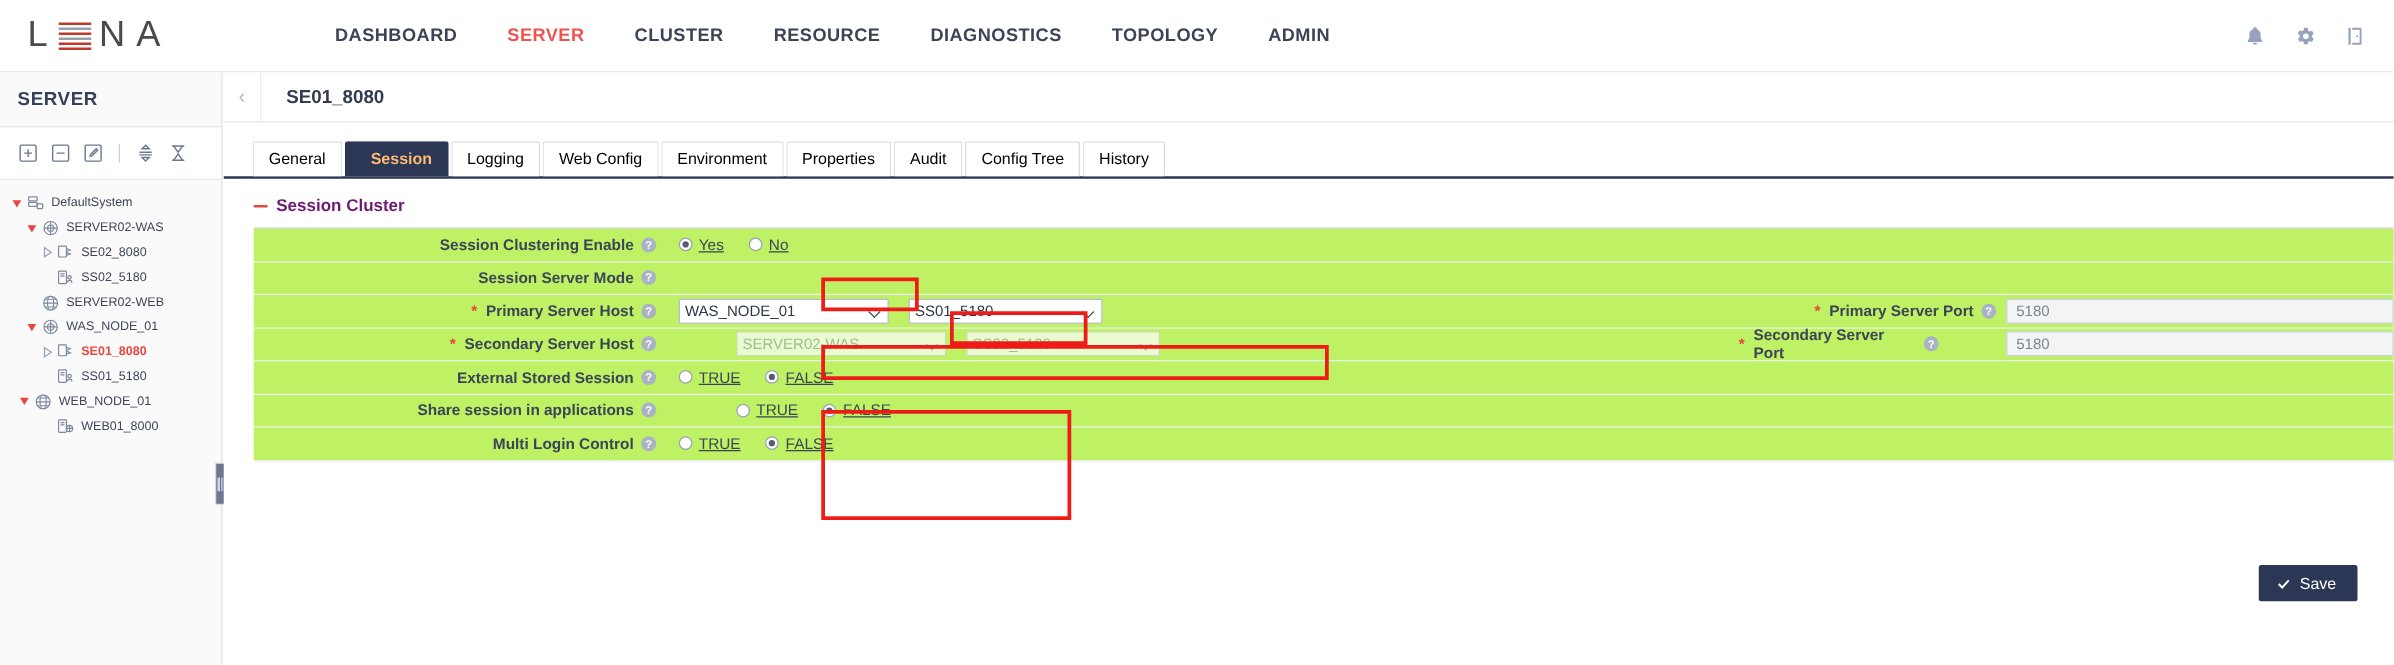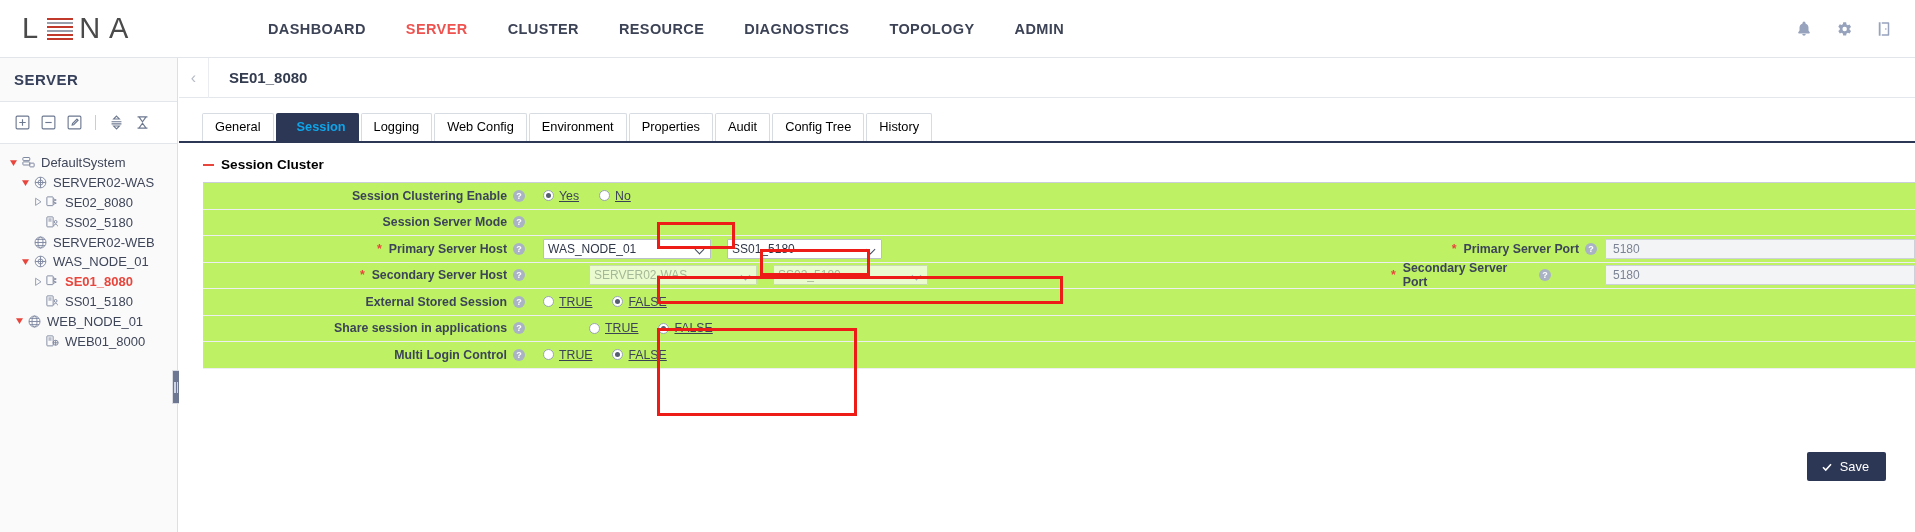--- a/index.html
+++ b/index.html
@@ -57,21 +57,21 @@
   .tool-sep { width: 1px; height: 15px; background: #c9cdd5; margin: 0 3px; }
 
   .tree { padding-top: 9px; font-size: 12.6px; color: #3f465a; }
   .tnode {
     display: flex; align-items: center; height: 19.8px; cursor: pointer;
     white-space: nowrap;
   }
   .twist { width: 12px; height: 12px; flex: 0 0 12px; margin-right: 1px; }
   .twist.spacer { visibility: hidden; }
   .ticon { width: 15px; height: 15px; flex: 0 0 15px; margin-right: 5px; color: #7e88a0; }
-  .tlabel { font-size: 13px; }
+  .tlabel { font-size: 10px; }
   .tnode.sel .tlabel { color: #e8453c; font-weight: bold; }
 
   
   .splitter {
     position: absolute; left: 172px; top: 370px; width: 11px; height: 34px;
     background: #6d7791; border: 1px solid #d9dce2; border-radius: 1px;
     display: flex; align-items: center; justify-content: center; gap: 1px; cursor: col-resize;
   }
   .splitter i { width: 1.5px; height: 11px; background: #cfd6e6; display: block; }
 
@@ -89,26 +89,26 @@
 
   
   .tabs { display: flex; align-items: flex-end; padding: 18px 0 0 23px; height: 45px;
           border-bottom: 2px solid #2c3655; }
   .tab {
     font-size: 12.8px; color: #000000; background: #fff;
     border: 1px solid #d7dbe2; border-bottom: none;
     padding: 5px 12px 6px; margin-right: 2px; cursor: pointer;
     border-radius: 2px 2px 0 0; line-height: 16px;
   }
-  .tab.active { background: #2c3655; color: #0ea5e9; border-color: #2c3655; font-weight: bold; padding-left: 20px; }
+  .tab.active { background: #2c3655; color: #fdba74; border-color: #2c3655; font-weight: bold; padding-left: 20px; }
 
   
   .section-head {
     display: flex; align-items: center; gap: 7px;
-    padding: 14px 0 10px 24px; font-size: 13.6px; font-weight: bold; color: #000000;
+    padding: 14px 0 10px 24px; font-size: 13.6px; font-weight: bold; color: #701a75;
   }
   .minus { width: 11px; height: 2px; background: #e8453c; display: inline-block; }
 
   
   .ftable { width: 1712px; margin-left: 24px; border-top: 1px solid #c9ced8; }
   .frow { display: flex; align-items: stretch; height: 26.5px; border-bottom: 1px solid #eceef2; position: relative; }
   .frow.alt { background: #bef264; }
   .frow.plain { background: #bef264; gap: 46px; }
 
   .flabel {

